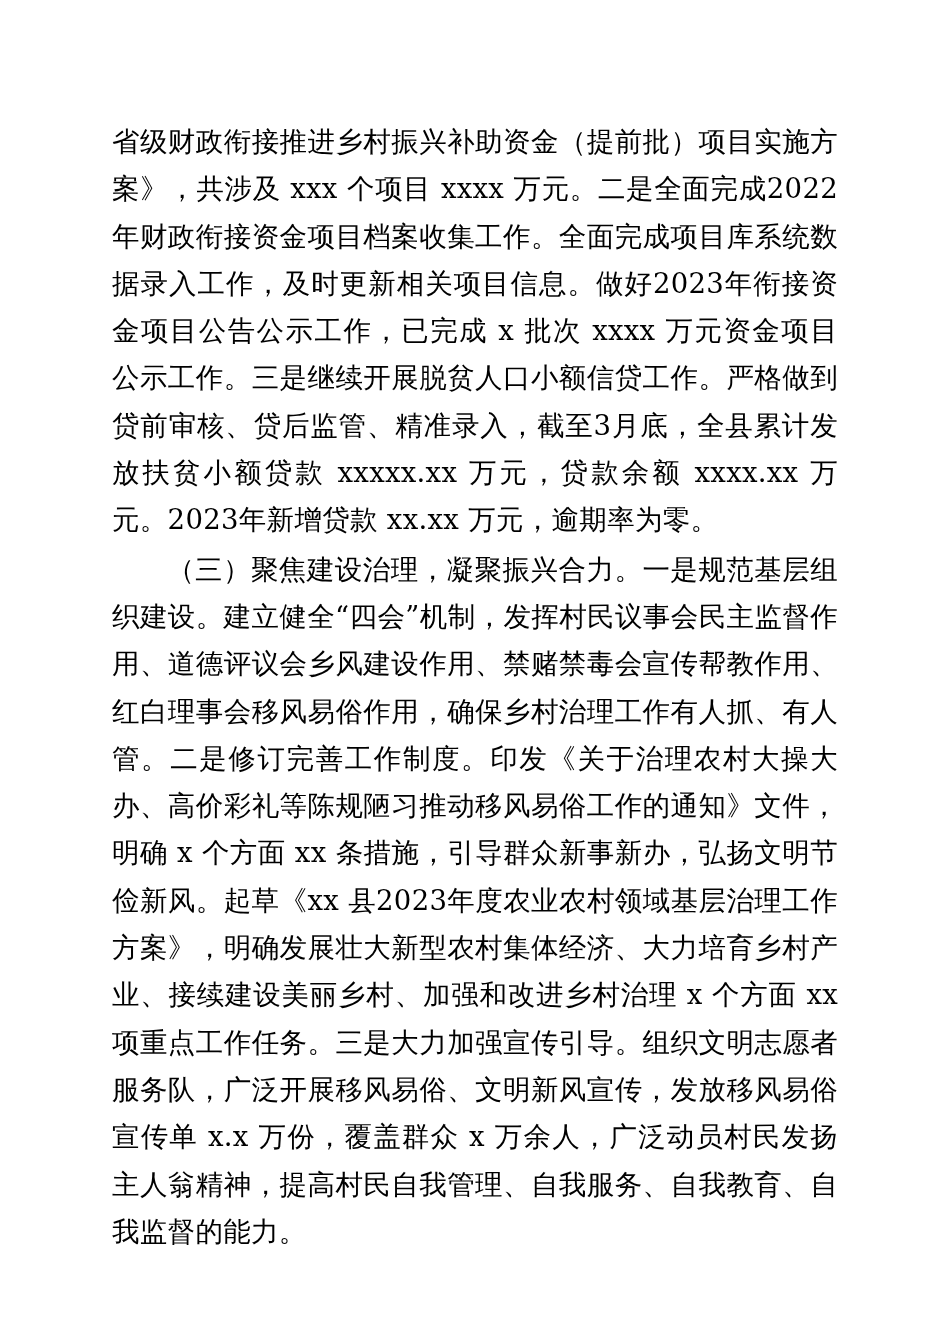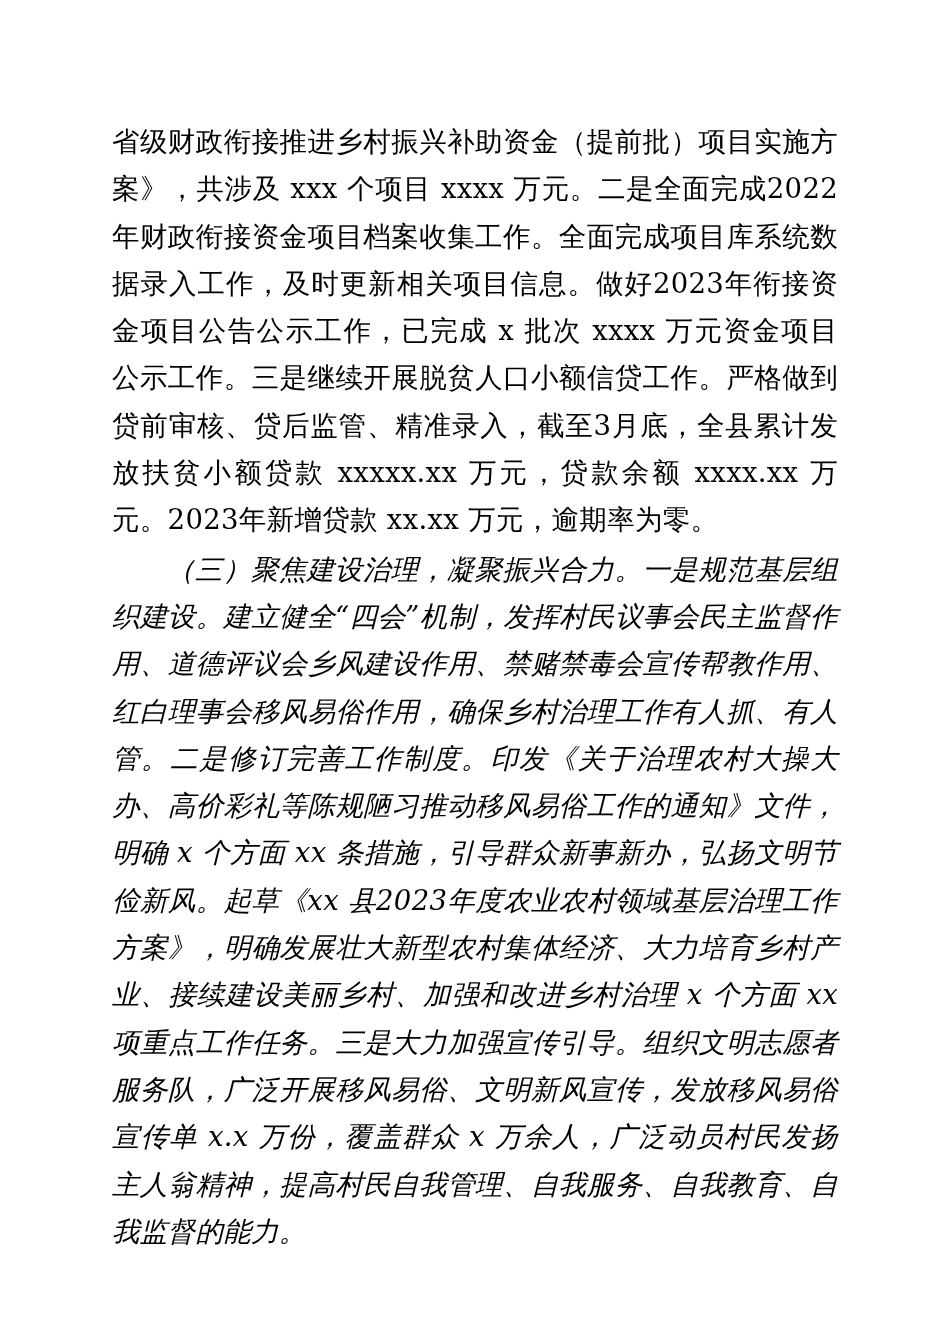--- a/index.html
+++ b/index.html
@@ -27,21 +27,20 @@
     letter-spacing: 0.3px;
     text-align: justify;
     text-justify: inter-ideograph;
   }
   .para {
     margin: 0 0 2px 0;
     text-indent: 0;
   }
   .para.indent {
     text-indent: 2em;
-    font-style: italic;
   }
 </style>
 </head>
 <body>
 
 <div class="page">
   <div class="doc-body">
     <p class="para">省级财政衔接推进乡村振兴补助资金（提前批）项目实施方案》，共涉及 xxx 个项目 xxxx 万元。二是全面完成2022年财政衔接资金项目档案收集工作。全面完成项目库系统数据录入工作，及时更新相关项目信息。做好2023年衔接资金项目公告公示工作，已完成 x 批次 xxxx 万元资金项目公示工作。三是继续开展脱贫人口小额信贷工作。严格做到贷前审核、贷后监管、精准录入，截至3月底，全县累计发放扶贫小额贷款 xxxxx.xx 万元，贷款余额 xxxx.xx 万元。2023年新增贷款 xx.xx 万元，逾期率为零。</p>
     <p class="para indent">（三）聚焦建设治理，凝聚振兴合力。一是规范基层组织建设。建立健全“四会”机制，发挥村民议事会民主监督作用、道德评议会乡风建设作用、禁赌禁毒会宣传帮教作用、红白理事会移风易俗作用，确保乡村治理工作有人抓、有人管。二是修订完善工作制度。印发《关于治理农村大操大办、高价彩礼等陈规陋习推动移风易俗工作的通知》文件，明确 x 个方面 xx 条措施，引导群众新事新办，弘扬文明节俭新风。起草《xx 县2023年度农业农村领域基层治理工作方案》，明确发展壮大新型农村集体经济、大力培育乡村产业、接续建设美丽乡村、加强和改进乡村治理 x 个方面 xx 项重点工作任务。三是大力加强宣传引导。组织文明志愿者服务队，广泛开展移风易俗、文明新风宣传，发放移风易俗宣传单 x.x 万份，覆盖群众 x 万余人，广泛动员村民发扬主人翁精神，提高村民自我管理、自我服务、自我教育、自我监督的能力。</p>
   </div>

